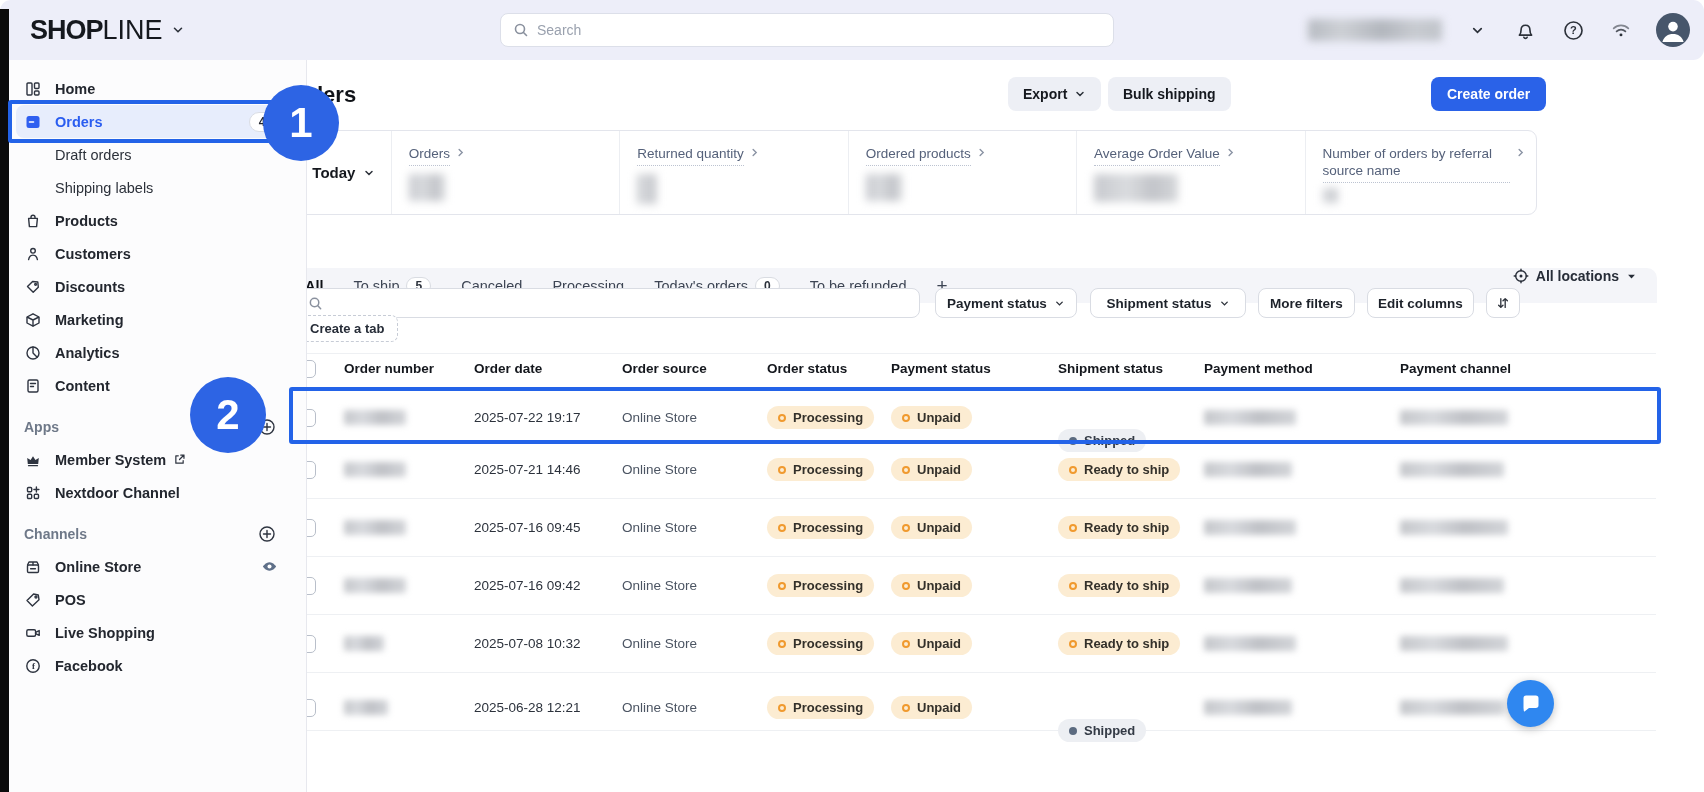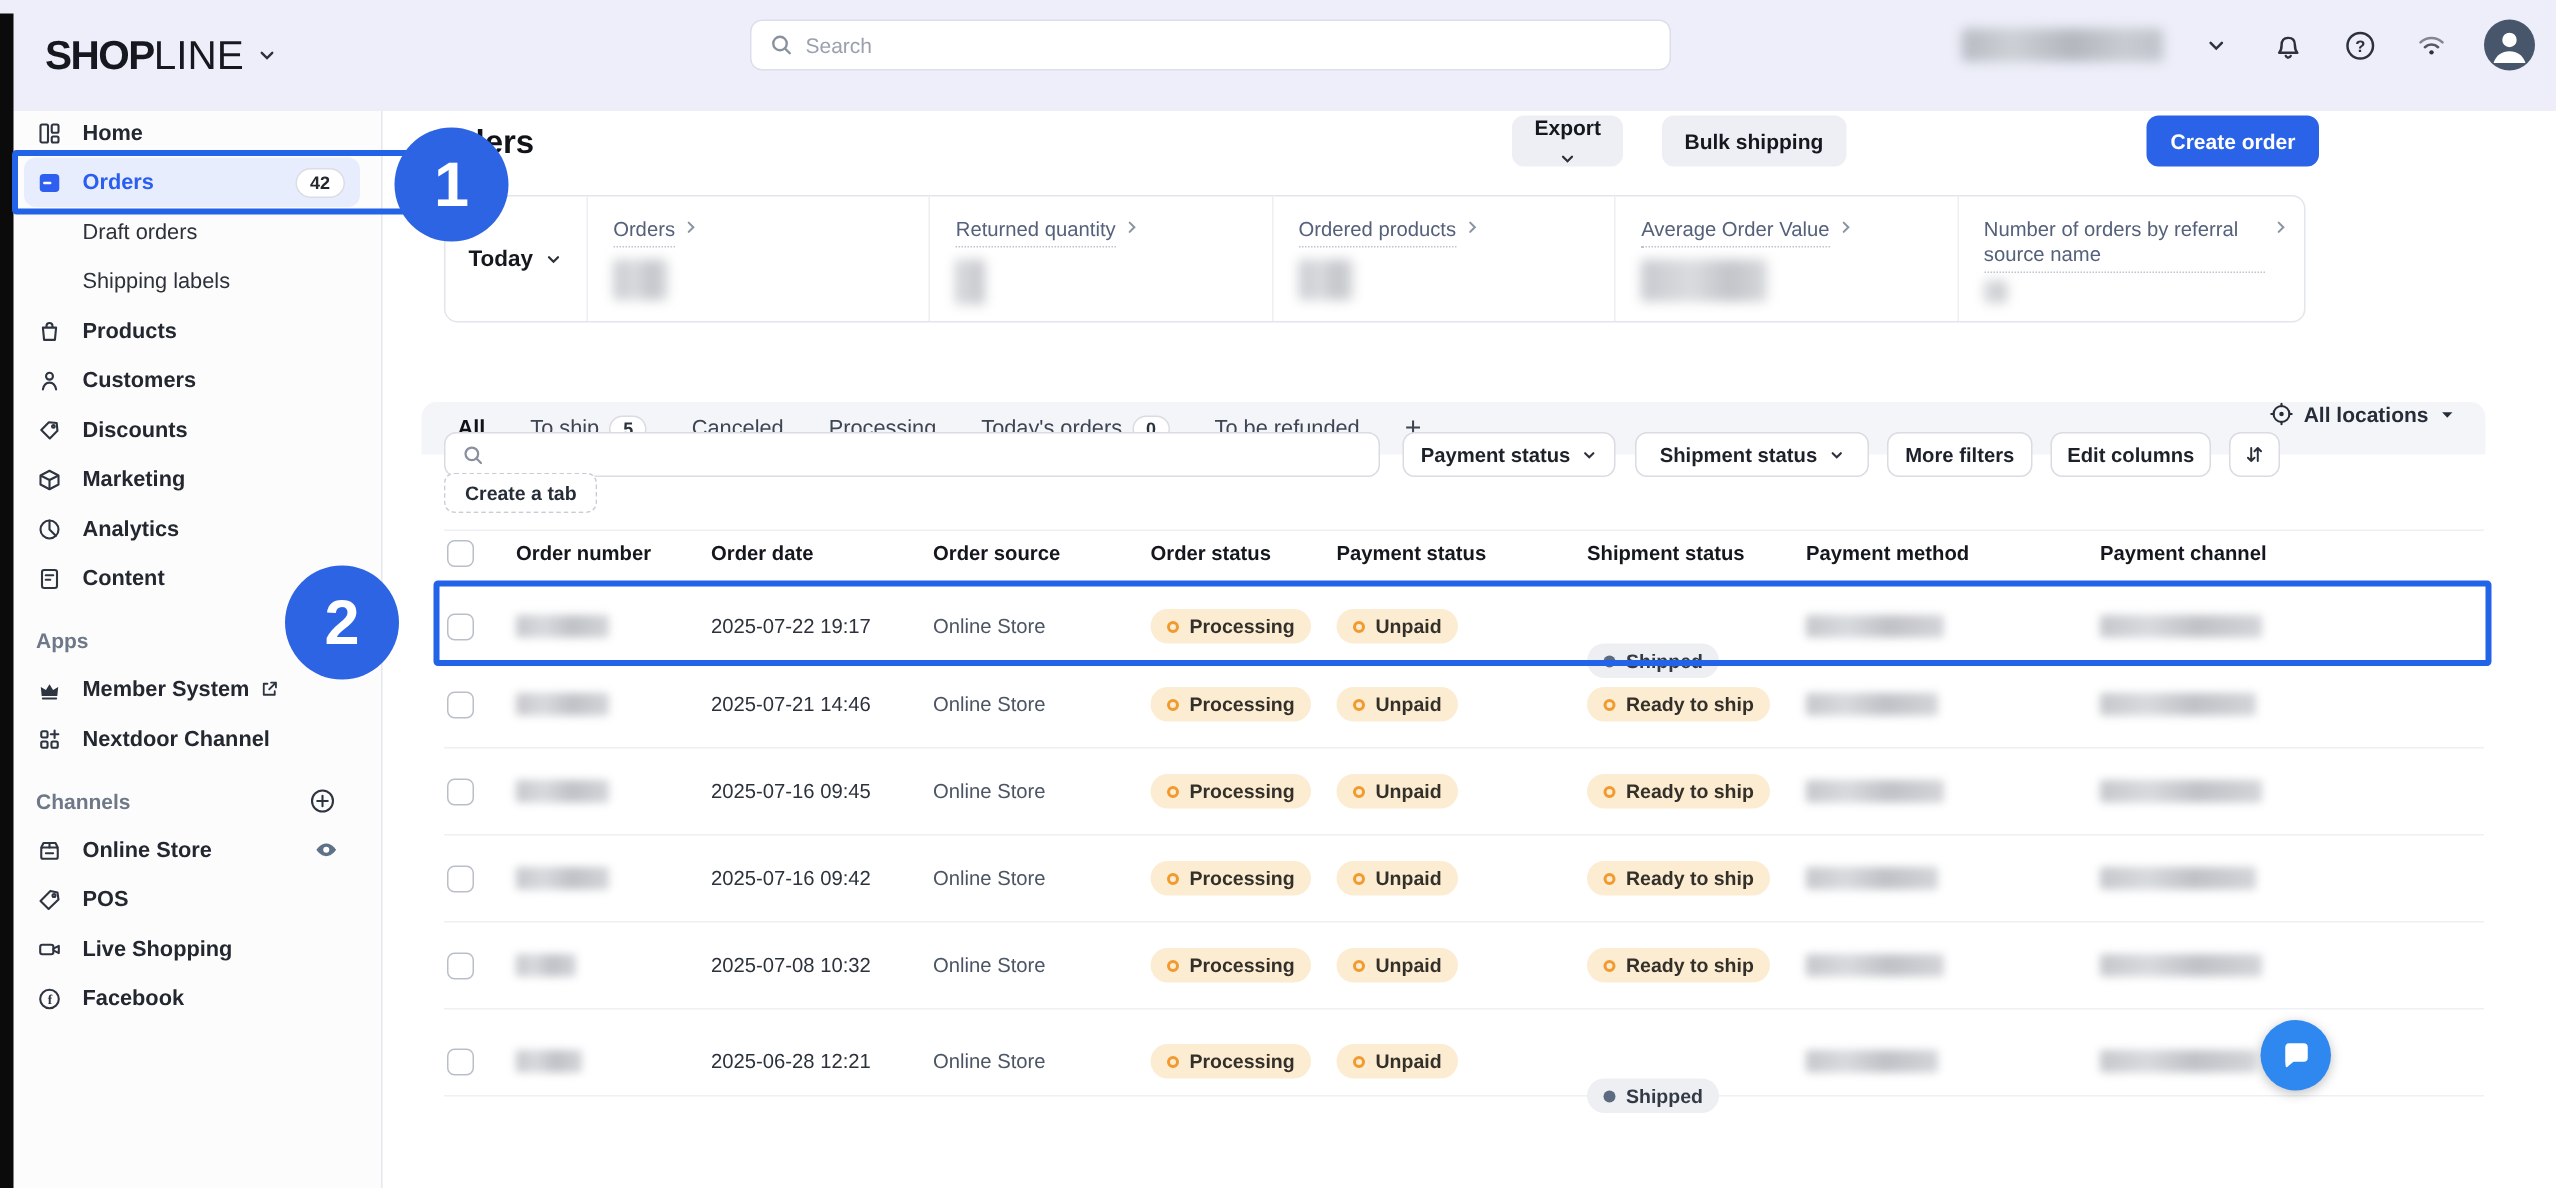--- a/index.html
+++ b/index.html
@@ -1,35 +1,35 @@
 <!DOCTYPE html>
 <html><head>
 <meta charset="utf-8">
 <style>
   * { box-sizing: border-box; margin: 0; padding: 0; }
   html,body { width:1704px; height:792px; overflow:hidden; }
   body { font-family: "Liberation Sans", "DejaVu Sans", sans-serif; background:#fff; position:relative; color:#1f242d; }
 
   
-  .topbar { position:absolute; left:0; top:0; width:1704px; height:74px; background:#edeef9; display:flex; align-items:center; z-index:5; }
+  .topbar { position:absolute; left:0; top:0; width:1704px; height:60px; background:#edeef9; display:flex; align-items:center; z-index:5;border-radius:11px; }
   .edge-strip { position:absolute; left:0; top:9px; width:9px; height:783px; background:#0b0b0b; z-index:40; }
   .logo { display:flex; align-items:center; gap:8px; margin-left:30px; cursor:pointer; }
   .logo .shop { font-size:27px; font-weight:800; letter-spacing:-1px; color:#15181e; }
   .logo .line { font-size:27px; font-weight:400; letter-spacing:0px; color:#15181e; }
   .chev { width:14px; height:14px; }
   .top-search { position:absolute; left:500px; top:13px; width:614px; height:34px; background:#fff; border:1px solid #dcdfe9; border-radius:8px; display:flex; align-items:center; padding:0 12px; gap:8px; }
   .top-search input { border:none; outline:none; font-size:14px; width:100%; background:transparent; color:#333; }
   .top-search input::placeholder { color:#9aa1ae; }
   .top-right { position:absolute; right:14px; top:0; height:60px; display:flex; align-items:center; gap:22px; }
   .blur-name { width:134px; height:22px; border-radius:3px; background:linear-gradient(90deg,#b6bac1,#cdd0d5 25%,#b2b6bd 55%,#c8cbd1 80%,#bfc3c9); filter:blur(4px); }
   .icon-btn { display:flex; align-items:center; justify-content:center; width:26px; height:26px; cursor:pointer; }
   .avatar { width:34px; height:34px; border-radius:50%; background:#47566b; overflow:hidden; display:flex; align-items:center; justify-content:center; cursor:pointer; }
 
   
-  .sidebar { position:absolute; left:9px; top:60px; width:246px; height:732px; background:#fcfcfd; border-right:1px solid #e7e8ee; padding-top:12px; z-index:4; }
+  .sidebar { position:absolute; left:9px; top:60px; width:298px; height:732px; background:#fcfcfd; border-right:1px solid #e7e8ee; padding-top:12px; z-index:4; }
   .side-item { height:33px; display:flex; align-items:center; padding-left:15px; cursor:pointer; position:relative; }
   .side-item .ic { width:17px; height:17px; margin-right:14px; display:flex; align-items:center; justify-content:center; color:#2e3440; }
   .side-item .lbl { font-size:14.5px; font-weight:600; color:#23272f; }
   .side-item.sub { padding-left:46px; }
   .side-item.sub .lbl { font-weight:500; color:#2c313a; }
   .side-item.active-pill { margin:0 14px 0 7px; padding-left:8px; background:#e7edfc; border-radius:8px; }
   .side-item.active-pill .lbl { color:#2a5df0; }
   .side-badge { margin-left:auto; margin-right:10px; background:#fff; border:1px solid #dadde4; border-radius:999px; font-size:12px; font-weight:600; color:#23272f; padding:2px 9px; }
   .side-header { height:33px; display:flex; align-items:center; padding:0 30px 0 15px; }
   .side-header .lbl { font-size:14px; font-weight:600; color:#6e7888; }
@@ -329,21 +329,21 @@
       </span>
     <span class="lbl">Facebook</span>
   </div>
 </div>
 
 <div class="edge-strip"></div>
 
 <div class="main">
   <div class="page-title">Orders</div>
 
-  <div class="btn btn-light" style="left:736px;flex-direction:column;">
+  <div class="btn btn-light" style="left:736px;">
     <span>Export</span>
     <span>
         <svg class="s" width="12" height="12" viewBox="0 0 16 16" fill="none" stroke="#2c313a" stroke-width="2" stroke-linecap="round">
           <path d="m4 6 4 4 4-4"></path>
         </svg>
       </span>
   </div>
   <div class="btn btn-light" style="left:836px;">
       <span>Bulk shipping</span>
     </div>

